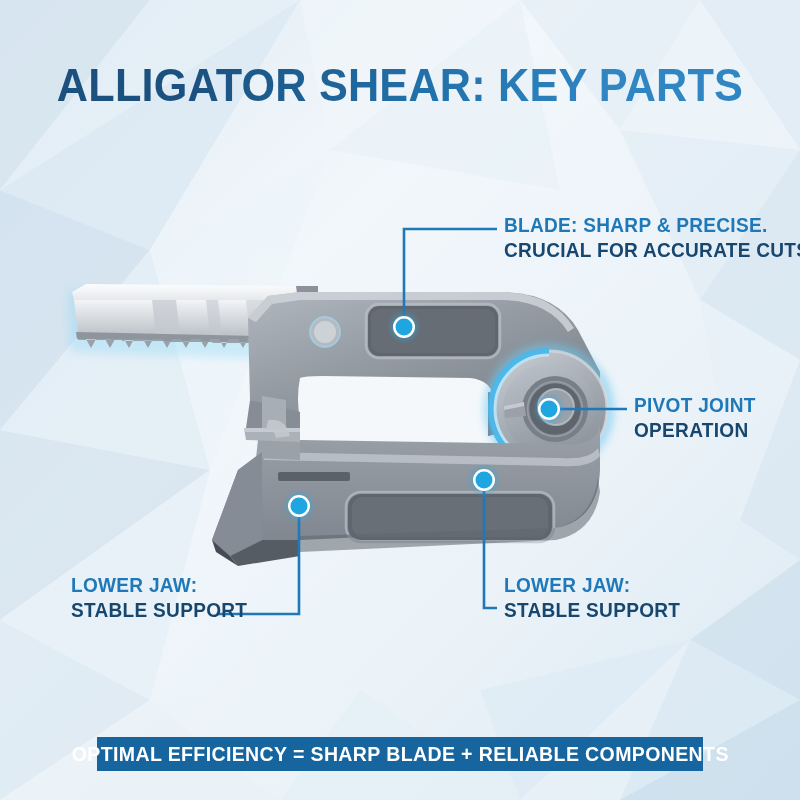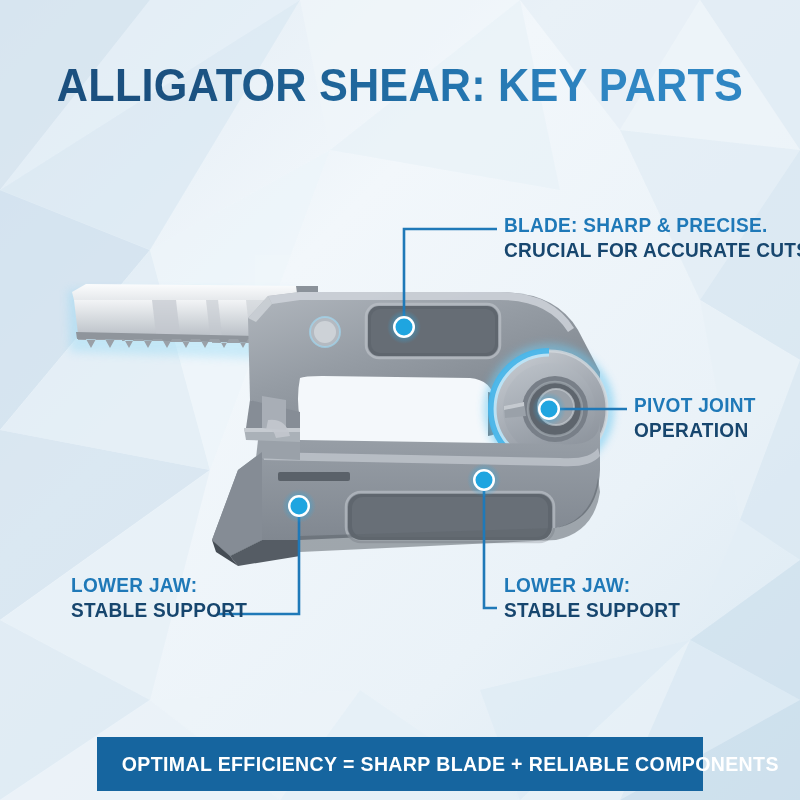--- a/index.html
+++ b/index.html
@@ -67,24 +67,25 @@
   #callout-pivot    { left: 634px; top: 392px; }
   #callout-lower-r  { left: 504px; top: 572px; }
   #callout-lower-l  { right: 540px; top: 572px; text-align: left; }
 
   
   .footer-bar {
     position: absolute;
     left: 97px;
     top: 737px;
     width: 606px;
-    height: 54px;
+    height: 34px;
     background: #16659f;
     display: flex;
     align-items: center;
+    justify-content: center;
   }
   .footer-bar span {
     font-family: "Liberation Sans Narrow", "Liberation Sans", sans-serif;
     font-weight: bold;
     font-size: 21px;
     letter-spacing: 0.4px;
     color: #ffffff;
     transform: scaleX(0.93);
     white-space: nowrap;
   }

